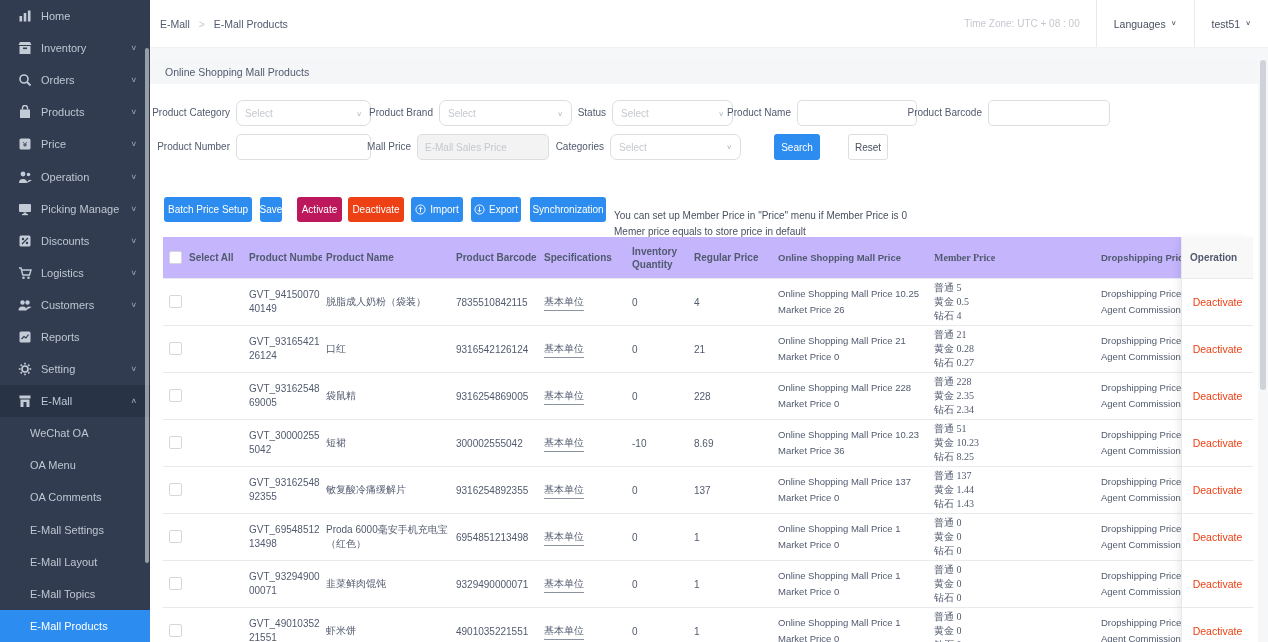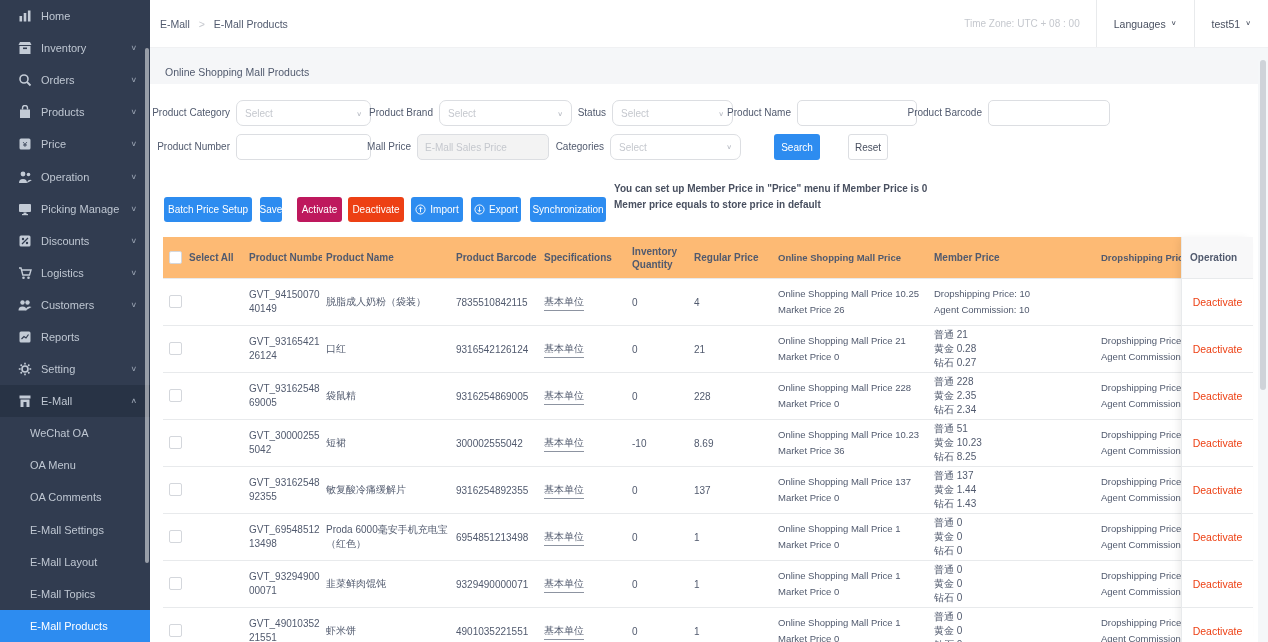--- a/index.html
+++ b/index.html
@@ -54,39 +54,39 @@
          display:flex; align-items:center; justify-content:center; cursor:pointer;
          font-family:"Liberation Sans",sans-serif; white-space:nowrap; }
   .btn .bic { width:11px; height:11px; margin-right:4px; display:inline-flex; }
   .btn .bic svg { width:11px; height:11px; }
   .btn.primary { background:#2d8cf0; color:#fff; }
   .btn.success { background:#be185d; color:#fff; }
   .btn.danger  { background:#ed4014; color:#fff; }
   .btn.default { background:#fff; border:1px solid #dcdee2; color:#495060; height:26px; }
   .btn.h26 { height:26px; }
 
-  .note { position:absolute; left:464px; top:121px; font-size:10px; color:#495060; line-height:16px;font-weight:bold; }
+  .note { position:absolute; left:464px; top:148px; font-size:10px; color:#495060; line-height:16px; }
 
   
   .table-viewport { position:absolute; left:13px; top:177px; width:1018px; bottom:0; overflow:hidden; }
   .tinner { width:1100px; }
-  .thead { display:flex; height:42px; background:#fdba74; align-items:center;
+  .thead { display:flex; height:42px; background:#c4b5fd; align-items:center;
            font-size:10px; font-weight:bold; color:#515a6e; border-bottom:1px solid #e8eaec; }
   .thead > div { white-space:nowrap; overflow:hidden; }
   .thead .c5 { white-space:normal; line-height:13px; }
   .trow { display:flex; height:47px; align-items:center; font-size:10px; color:#515a6e;
           border-bottom:1px solid #e8eaec; background:#fff; }
   .c0{width:82px;padding-left:6px;} .c1{width:77px;padding-left:4px;}
   .c2{width:130px;padding-left:4px;} .c3{width:88px;padding-left:4px;}
   .c4{width:88px;padding-left:4px;} .c5{width:62px;padding-left:4px;}
   .c6{width:82px;padding-left:4px;} .c7{width:156px;padding-left:6px;}
   .c8{width:167px;padding-left:6px;} .c9{width:168px;padding-left:6px;}
   .c1,.c2 { word-break:break-all; line-height:14px; }
   .c7,.c9 { line-height:16px; font-size:9.5px; white-space:nowrap; overflow:hidden; }
-  .c8 { line-height:14px; }
+  .c8 { line-height:14px;font-family:Liberation Serif, serif; }
   .cb { width:13px; height:13px; border:1px solid #d4d7dc; border-radius:2px;
         background:#fff; display:inline-block; cursor:pointer; flex:none; }
   .sel-all { display:flex; align-items:center; gap:7px; }
   .spec { border-bottom:1px solid #8d94a1; padding-bottom:3px; cursor:pointer; }
 
   .opcol { position:absolute; left:1031px; top:177px; width:72px; bottom:0; background:#fff;
            border-left:1px solid #e8eaec; box-shadow:-4px 0 8px -2px rgba(0,0,0,.08); }
   .oph { height:42px; background:#f8f8f9; border-bottom:1px solid #e8eaec; display:flex;
          align-items:center; padding-left:8px; font-size:10px; font-weight:bold; color:#515a6e; }
   .opcell { height:47px; display:flex; align-items:center; justify-content:center;
@@ -371,20 +371,25 @@
     <div class="c1">GVT_9415007040149</div>
     <div class="c2">脱脂成人奶粉（袋装）</div>
     <div class="c3">7835510842115</div>
     <div class="c4"><span class="spec">基本单位</span></div>
     <div class="c5">0</div>
     <div class="c6">4</div>
     <div class="c7">
       <div>Online Shopping Mall Price 10.25</div>
                   <div>Market Price 26</div>
     </div>
+    <div class="c8">
+      <div>普通 5</div>
+                  <div>黄金 0.5</div>
+                  <div>钻石 4</div>
+    </div>
     <div class="c9">
       <div>Dropshipping Price: 10</div>
                   <div>Agent Commission: 10</div>
     </div>
   </div>
 
   <div class="trow">
     <div class="c0"><span class="cb"></span></div>
     <div class="c1">GVT_9316542126124</div>
     <div class="c2">口红</div>

